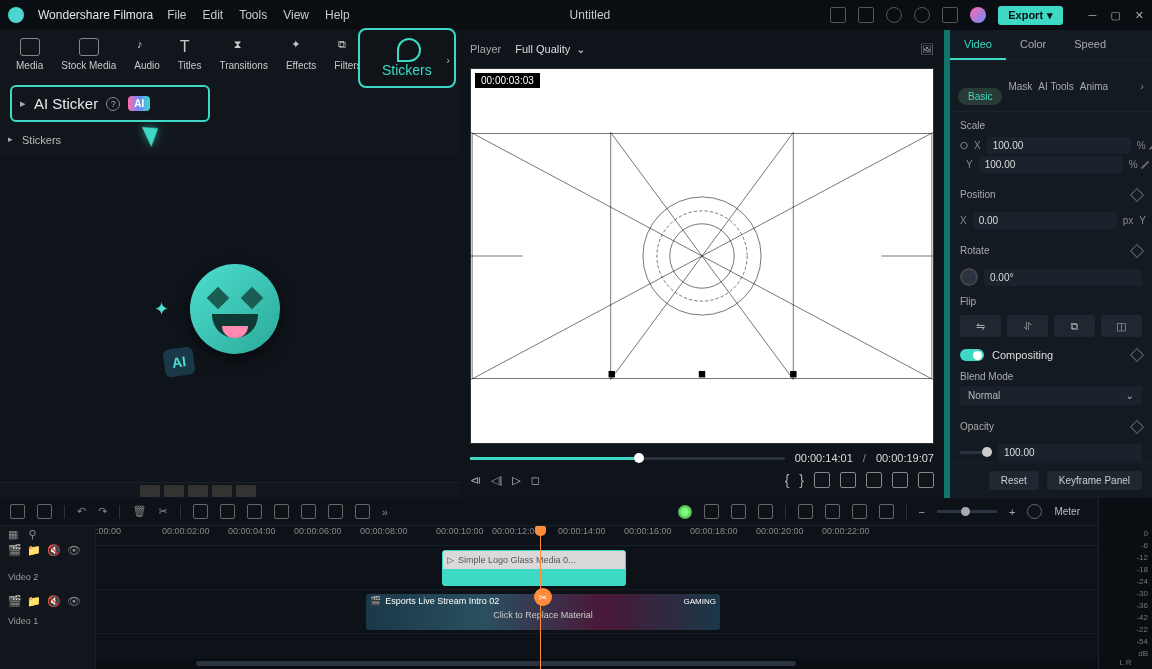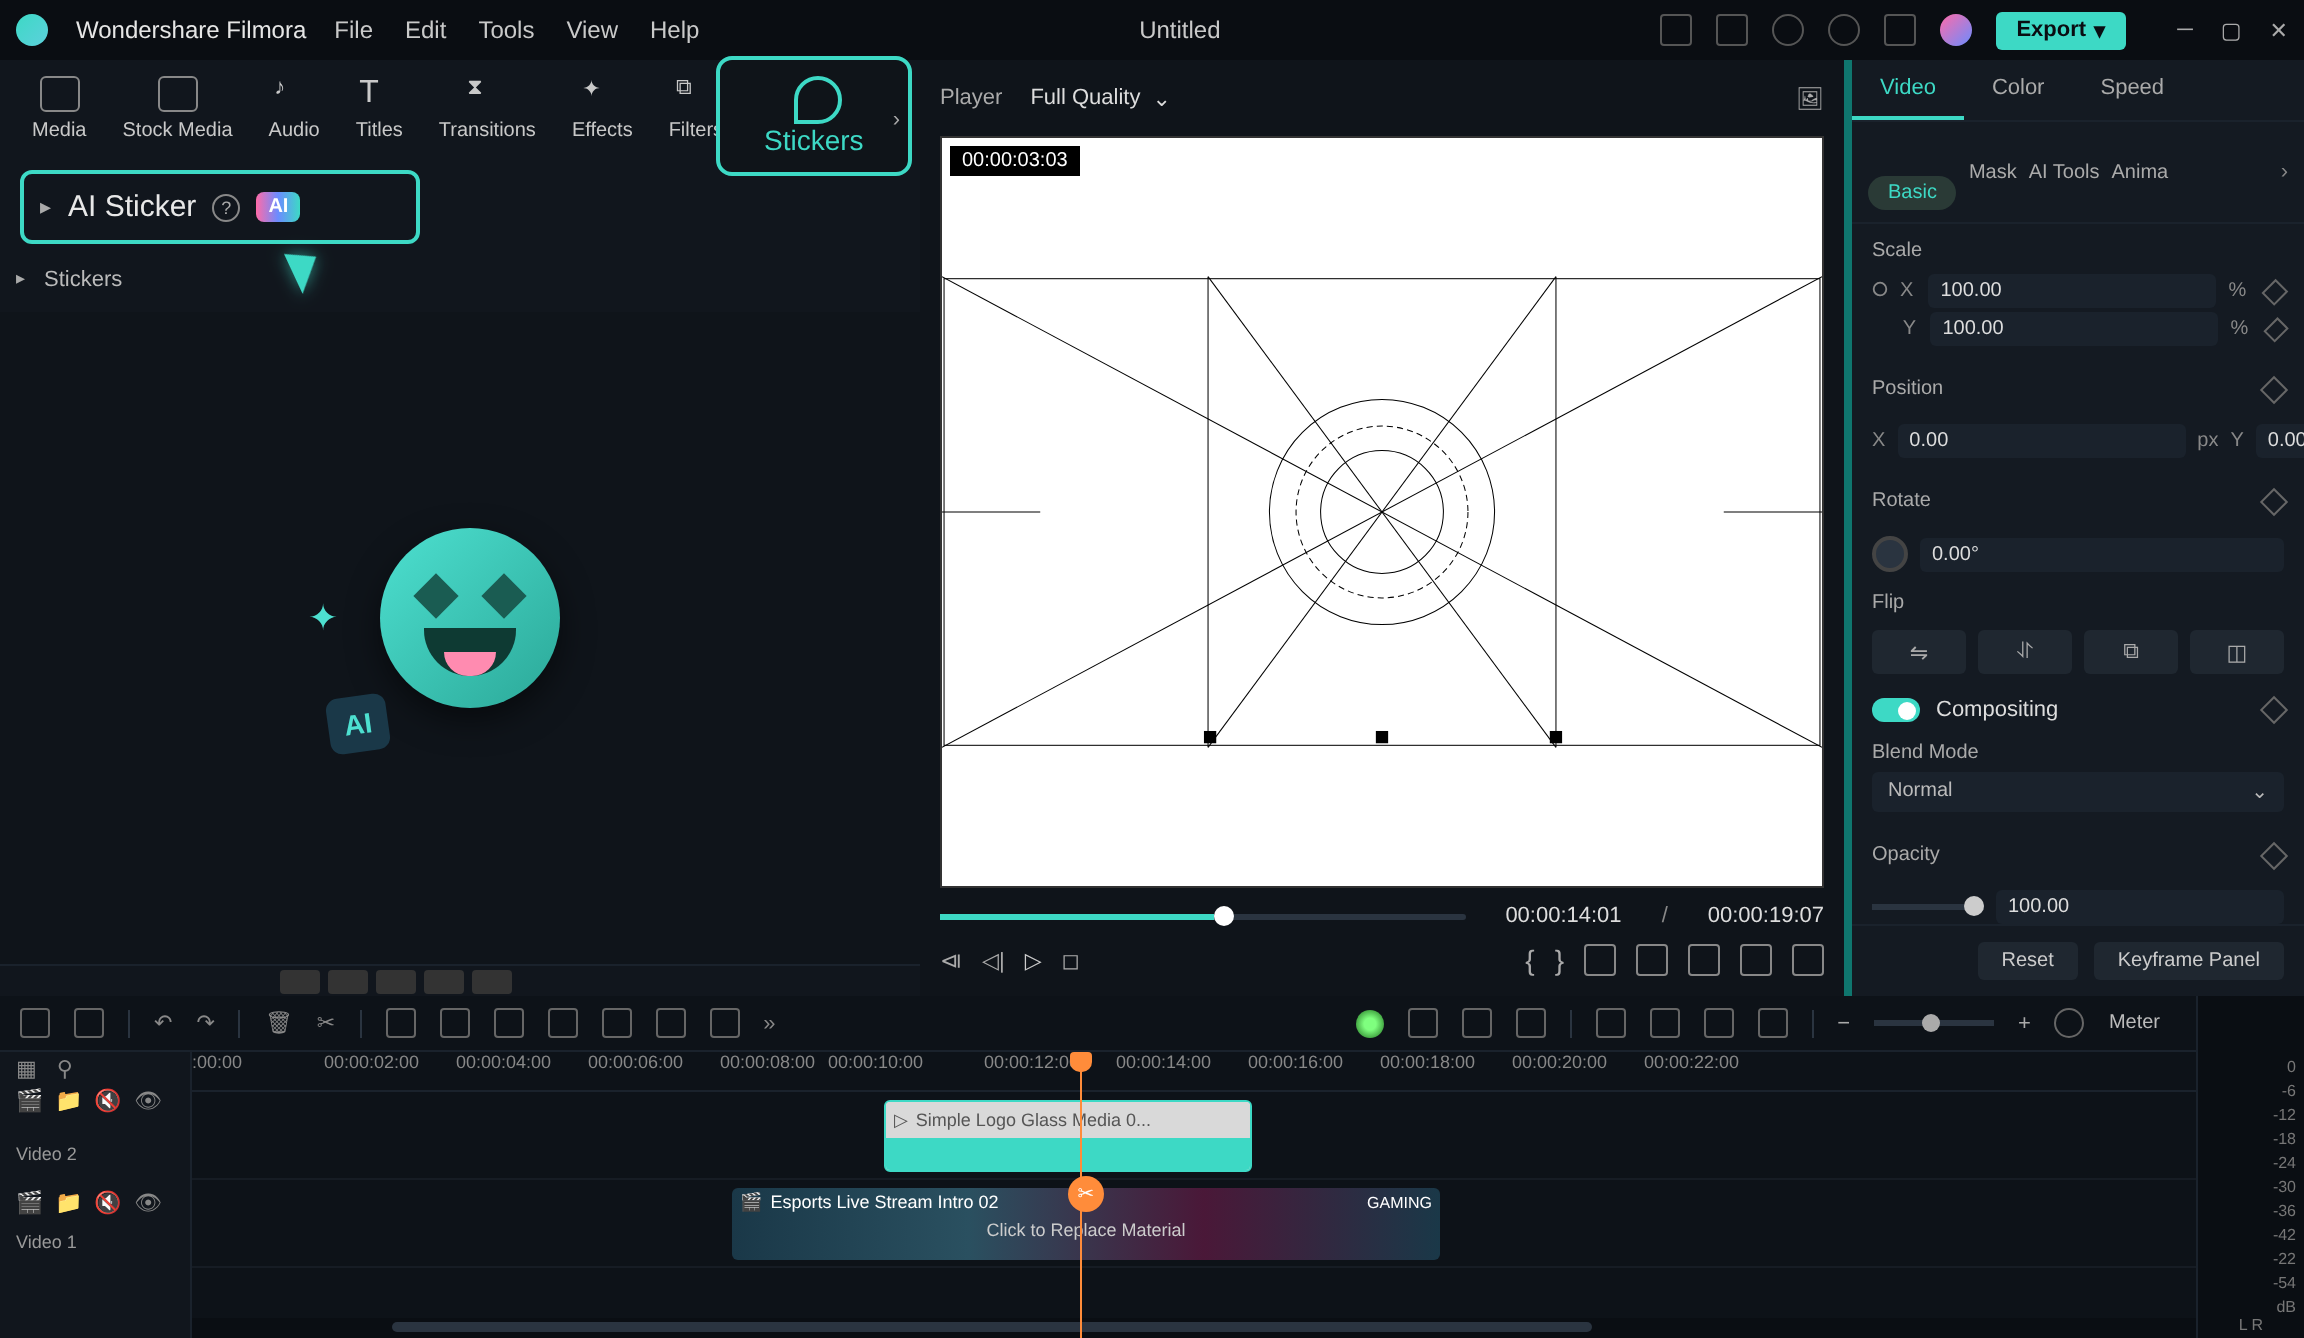--- a/index.html
+++ b/index.html
@@ -52,31 +52,31 @@
 .star { position:absolute; left:-6px; top:44px; color:#4de0d0; font-size:18px; }
 .thumb-strip { height:16px; border-top:1px solid #1a222c; display:flex; gap:4px; padding:2px 140px; }
 .thumb { width:20px; height:12px; background:#333; border-radius:2px; }
 .preview-panel { flex:1; background:#0f141a; padding:6px 10px; display:flex; flex-direction:column; }
 .preview-header { display:flex; align-items:center; gap:14px; height:26px; }
 .ph-lab { color:#aaa; font-size:11px; }
 .fq-sel { color:#ddd; font-size:11px; display:flex; gap:6px; }
 .preview-body { flex:1; background:#fff; margin-top:6px; position:relative; border:1px solid #333; }
 .tc-overlay { position:absolute; top:4px; left:4px; background:#000; color:#fff; font-size:10px; padding:2px 6px; }
 .preview-svg { width:100%; height:100%; }
-.scrub { display:flex; align-items:center; gap:20px; padding:8px 0 4px; }
+.scrub { display:flex; align-items:center; gap:10px; padding:8px 0 4px; }
 .scrub-bar { flex:1; height:3px; background:#2a3440; position:relative; border-radius:2px; }
 .scrub-fill { position:absolute; height:100%; background:#3dd9c5; width:52%; }
 .scrub-knob { position:absolute; left:52%; top:-4px; width:10px; height:10px; background:#fff; border-radius:50%; }
 .time-txt { color:#ddd; font-size:11px; }
 .time-sep { color:#888; }
 .play-controls { display:flex; align-items:center; gap:10px; padding:4px 0; }
 .pc-ic { width:16px; height:16px; border:1px solid #888; border-radius:2px; }
 .spacer { flex:1; }
 .brace { color:#aaa; font-size:14px; }
-.right-panel { width:230px; background:#141a22; display:flex; flex-direction:column; border-left:4px solid #0f766e; }
+.right-panel { width:208px; background:#141a22; display:flex; flex-direction:column; border-left:6px solid #0f766e; }
 .rp-tabs { display:flex; border-bottom:1px solid #1a222c; }
 .rp-tab { padding:8px 14px; font-size:11px; color:#aaa; }
 .rp-tab.active { color:#3dd9c5; border-bottom:2px solid #3dd9c5; }
 .rp-subtabs { display:flex; gap:6px; padding:6px 8px; align-items:center; border-bottom:1px solid #1a222c; }
 .rp-pill { background:#2a3a36; color:#3dd9c5; padding:3px 10px; border-radius:10px; font-size:10px;margin-top:21px; }
 .rp-st { color:#aaa; font-size:10px; }
 .arrow-r { margin-left:auto; color:#888; }
 .rp-body { flex:1; overflow:hidden; padding:4px 10px 0; }
 .sec-head { display:flex; align-items:center; justify-content:space-between; padding:6px 0; }
 .toggle { width:24px; height:12px; background:#3dd9c5; border-radius:8px; position:relative; }
@@ -413,21 +413,21 @@
           <span style="color:#888">⚲</span>
         </div>
       </div>
       <div style="flex:1;display:flex;flex-direction:column;position:relative">
         <div class="tl-ruler">
           <span class="tick" style="left:0">:00:00</span>
           <span class="tick" style="left:66px">00:00:02:00</span>
           <span class="tick" style="left:132px">00:00:04:00</span>
           <span class="tick" style="left:198px">00:00:06:00</span>
           <span class="tick" style="left:264px">00:00:08:00</span>
-          <span class="tick" style="left:318px">00:00:10:00</span>
+          <span class="tick" style="left:340px">00:00:10:00</span>
           <span class="tick" style="left:396px">00:00:12:00</span>
           <span class="tick" style="left:462px">00:00:14:00</span>
           <span class="tick" style="left:528px">00:00:16:00</span>
           <span class="tick" style="left:594px">00:00:18:00</span>
           <span class="tick" style="left:660px">00:00:20:00</span>
           <span class="tick" style="left:726px">00:00:22:00</span>
         </div>
         <div class="playhead" style="left:444px"></div>
         <div class="tl-tracks">
           <div class="track">

